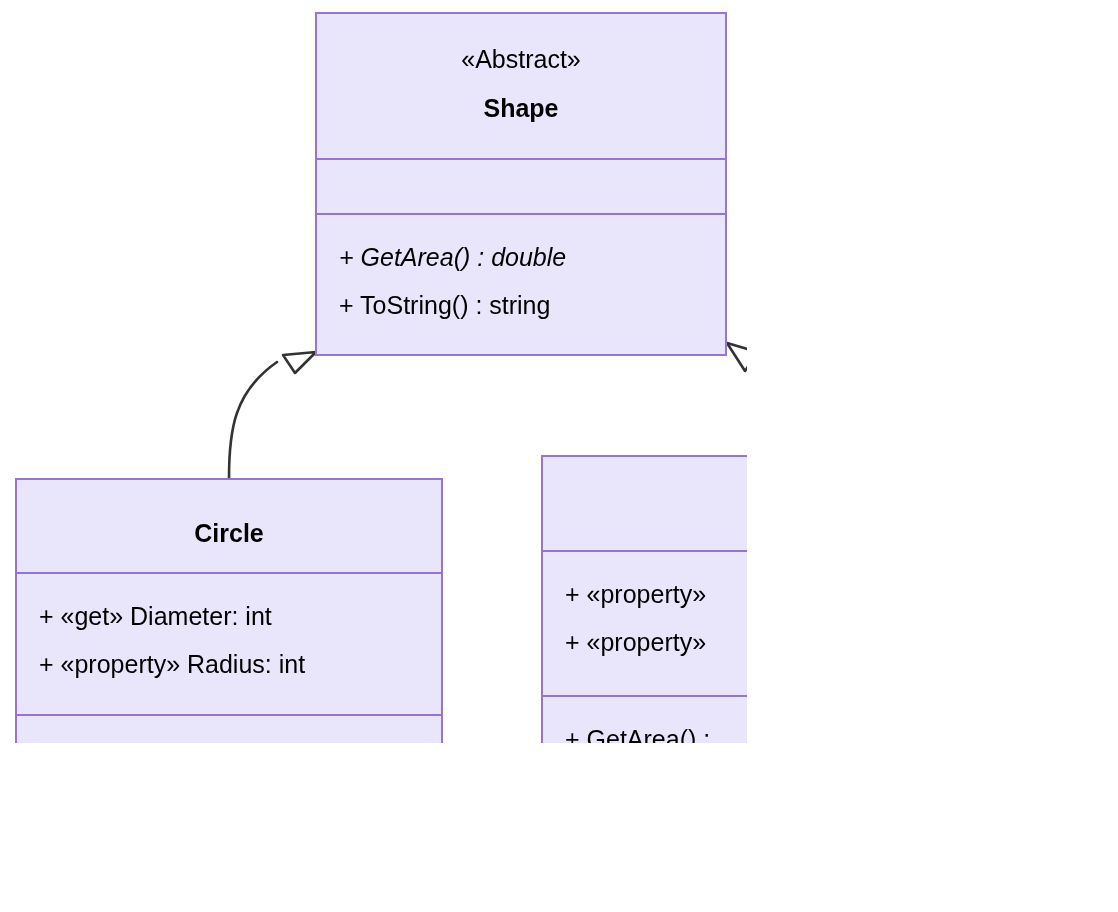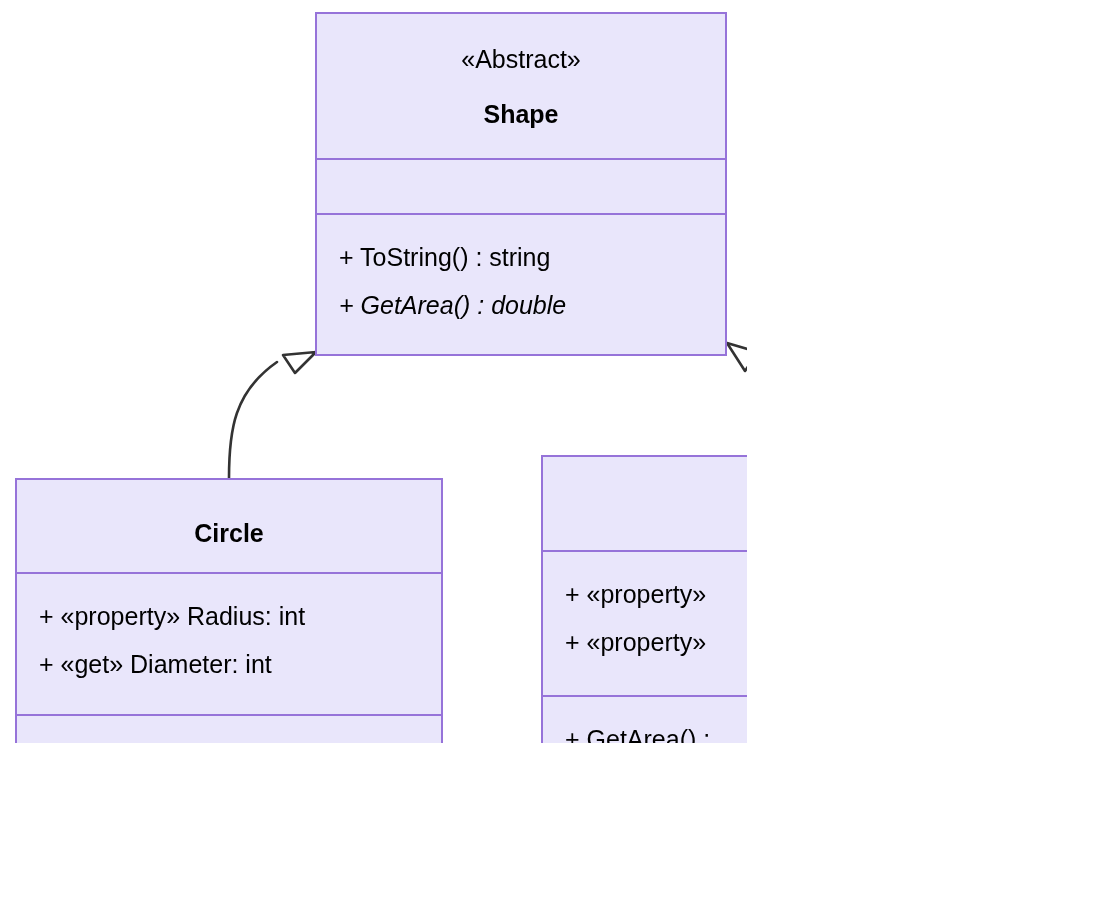--- a/index.html
+++ b/index.html
@@ -52,21 +52,21 @@
     color: #000000;
     line-height: 1.0;
     font-weight: normal;
     white-space: nowrap;
   }
   .uml-classname {
     font-size: 25px;
     font-weight: bold;
     color: #000000;
     line-height: 1.0;
-    margin-top: 30px;
+    margin-top: 24px;
     white-space: nowrap;
   }
   .uml-members {
     padding: 18px 0 0 22px;
   }
   .uml-member {
     font-size: 25px;
     color: #000000;
     line-height: 1.92;
     white-space: nowrap;
@@ -109,32 +109,32 @@
 
     <div class="uml-class" style="left:315px; top:12px; width:412px; height:344px;">
       <div class="uml-section uml-title-section" style="height:144px;">
         <div class="uml-stereotype">«Abstract»</div>
         <div class="uml-classname">Shape</div>
       </div>
       <div class="uml-section" style="height:55px;">
         <div class="uml-empty-section"></div>
       </div>
       <div class="uml-section uml-members" style="height:145px;">
+        <div class="uml-member italic">+ GetArea() : double</div>
         <div class="uml-member">+ ToString() : string</div>
-        <div class="uml-member italic">+ GetArea() : double</div>
       </div>
     </div>
 
     <div class="uml-class" style="left:15px; top:478px; width:428px; height:290px;">
       <div class="uml-section uml-title-section" style="height:92px; padding-top:28px;">
         <div class="uml-classname" style="margin-top:13px;">Circle</div>
       </div>
       <div class="uml-section uml-members" style="height:142px;">
+        <div class="uml-member">+ «get» Diameter: int</div>
         <div class="uml-member">+ «property» Radius: int</div>
-        <div class="uml-member">+ «get» Diameter: int</div>
       </div>
       <div class="uml-section uml-members" style="height:56px;"></div>
     </div>
 
     <div class="uml-class" style="left:541px; top:455px; width:428px; height:313px;">
       <div class="uml-section uml-title-section" style="height:93px; padding-top:28px;">
         <div class="uml-classname" style="margin-top:0;">R</div>
       </div>
       <div class="uml-section uml-members" style="height:145px;">
         <div class="uml-member">+ «property»</div>

